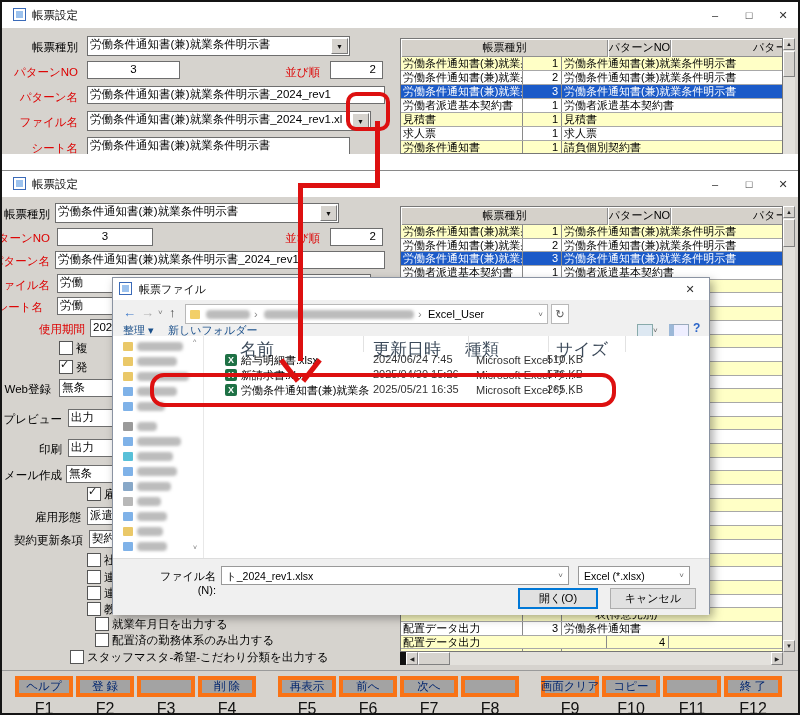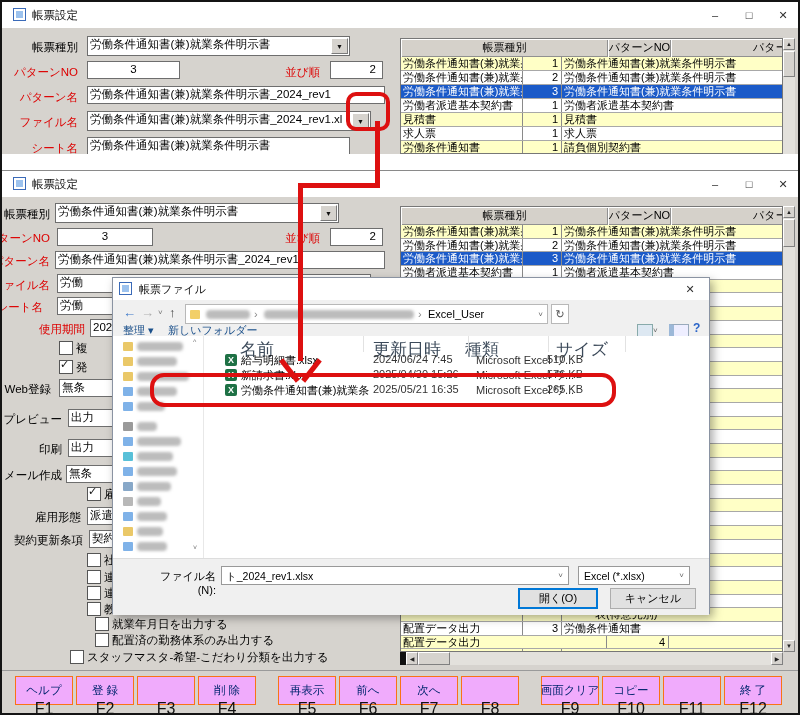--- a/index.html
+++ b/index.html
@@ -38,21 +38,21 @@
     box-shadow:3px 4px 9px rgba(0,0,0,.35);z-index:20;font-size:11px;box-sizing:border-box}
   .dwhite{position:absolute;left:0;top:58px;width:596px;height:222px;background:#fff}
   .blob{position:absolute;height:9px;border-radius:4px;background:#bcbcbc;filter:blur(1.5px)}
   .fico{position:absolute;width:10px;height:9px;border-radius:1px;filter:blur(.6px)}
   .xico{position:absolute;width:12px;height:12px;background:#1e7145;border-radius:2px;color:#fff;
     font-size:9px;font-weight:bold;text-align:center;line-height:12px}
   .colsep{position:absolute;top:58px;height:16px;width:1px;background:#e2e2e2}
   .dhead{position:absolute;top:60px;font-size:17px;color:#3c4a5a;white-space:nowrap}
   .mag{position:absolute;right:6px;top:5px;width:7px;height:7px;border:1.5px solid #777;border-radius:50%}
   .mag::after{content:"";position:absolute;left:6px;top:7px;width:4px;height:1.5px;background:#777;transform:rotate(40deg)}
-  .fbtn{position:absolute;top:674px;height:29px;width:58px;background:#f0abfc;border:1px solid #f97316;color:#00256e;
+  .fbtn{position:absolute;top:674px;height:21px;width:58px;background:#a3a3a3;border:4px solid #f97316;color:#00256e;
     font-size:11.5px;display:flex;align-items:center;justify-content:center;box-sizing:border-box;white-space:nowrap}
   .fkey{position:absolute;top:698px;width:58px;text-align:center;font-size:16px;color:#111}
   .rring{position:absolute;border:4px solid #dd1010;border-radius:12px;z-index:60}
   .rseg{position:absolute;background:#dd1010;z-index:60}
   .frow{position:absolute;left:92px;width:500px;height:14px;font-size:11px}
   .dbtn{position:absolute;height:21px;background:#e1e1e1;border:1px solid #adadad;font-size:11px;
     display:flex;align-items:center;justify-content:center;box-sizing:border-box}
 </style>
 </head>
 <body>

